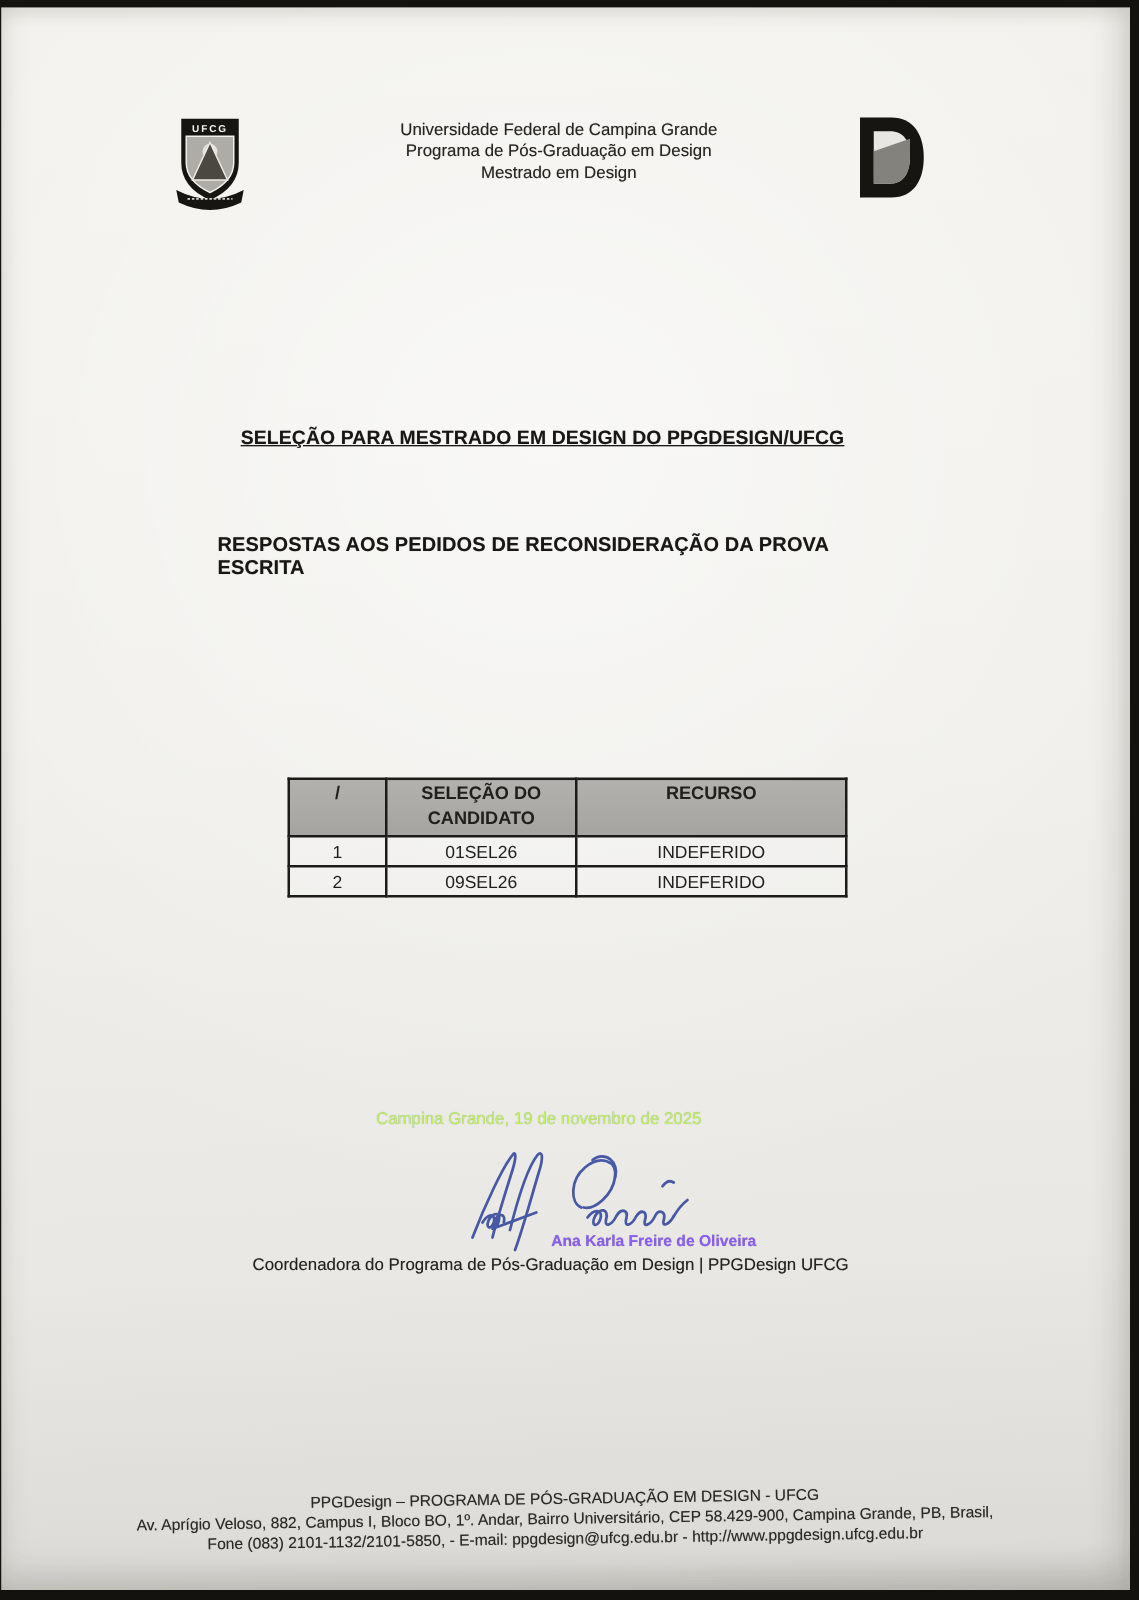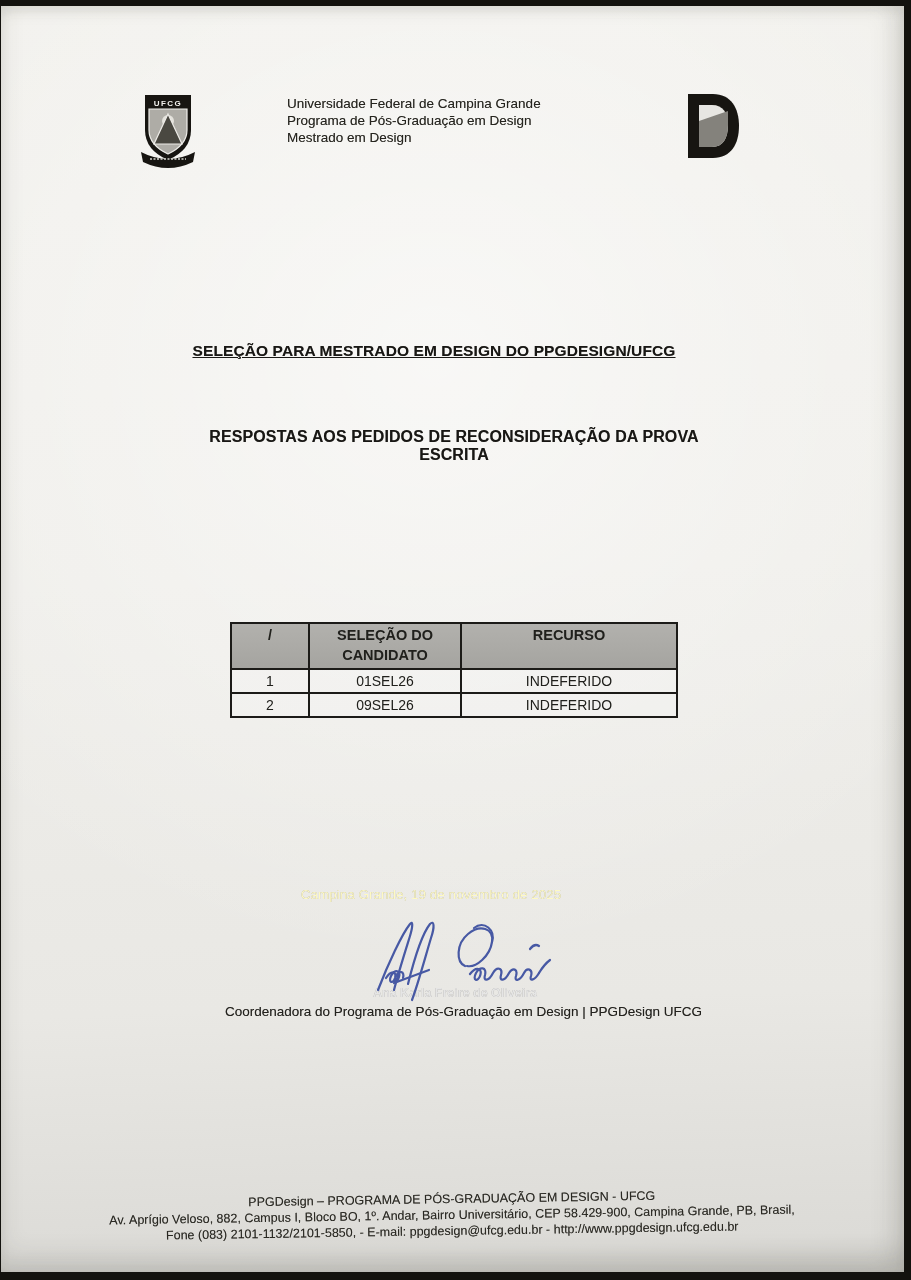--- a/index.html
+++ b/index.html
@@ -13,55 +13,55 @@
     position:absolute;left:1px;top:6px;right:7px;bottom:8px;
     background:
       radial-gradient(ellipse 120% 80% at 48% 28%, rgba(255,255,255,0.55), rgba(255,255,255,0) 60%),
       linear-gradient(178deg,#f2f1ed 0%,#efeeea 45%,#e9e8e4 78%,#dcdbd7 97%,#cfcec9 100%);
     box-shadow: inset -14px 0 22px rgba(70,68,60,0.10), inset 0 -16px 24px rgba(60,58,50,0.12), inset 0 6px 10px rgba(120,118,100,0.10);
   }
   .abs{position:absolute;}
   .soft{text-shadow:0 0 0.6px rgba(40,38,34,0.45);}
 
   .header-text{
-    left:287px;top:96px;width:320px;text-align:left;
+    left:287px;top:96px;width:320px;text-align:center;
     font-size:13.5px;line-height:16.8px;color:#26251f;
   }
 
   .title-block{
     left:174px;top:340px;width:520px;text-align:center;
     font-weight:bold;font-size:15.5px;line-height:22px;color:#181714;letter-spacing:0.1px;text-decoration:underline;
   }
   .subtitle{
-    left:174px;top:428px;width:560px;text-align:center;
+    left:174px;top:428px;width:560px;text-align:left;
     font-weight:bold;font-size:16px;color:#181714;letter-spacing:0.1px;
   }
 
   table.results{
     position:absolute;left:230px;top:622px;width:446px;
     border-collapse:collapse;table-layout:fixed;
     font-size:14px;color:#20201c;
   }
   table.results col.c1{width:78px;}
   table.results col.c2{width:152px;}
   table.results col.c3{width:216px;}
   table.results th, table.results td{
     border:2px solid #1c1b18;text-align:center;padding:1px 3px;
   }
   table.results th{
     background:linear-gradient(180deg,#b2b1ad,#a5a4a0);
     font-weight:bold;vertical-align:top;height:42px;font-size:14.5px;line-height:20px;
   }
   table.results td{height:20px;background:rgba(255,255,255,0.12);}
 
-  .date-line{left:281px;top:887px;width:300px;text-align:center;font-size:13.5px;color:#fef9c3;}
+  .date-line{left:281px;top:887px;width:300px;text-align:center;font-size:13.5px;color:#bef264;}
 
   .sig-svg{left:372px;top:914px;z-index:3;}
-  .sig-name{left:305px;top:986px;width:300px;text-align:center;font-weight:bold;font-size:12.5px;color:#e5e5e5;}
-  .sig-role{left:202px;top:1004px;width:500px;text-align:right;font-size:13.5px;color:#23221e;}
+  .sig-name{left:305px;top:986px;width:300px;text-align:right;font-weight:bold;font-size:12.5px;color:#8b5cf6;}
+  .sig-role{left:202px;top:1004px;width:500px;text-align:left;font-size:13.5px;color:#23221e;}
 
   .footer{
     left:87px;top:1191px;width:730px;text-align:center;
     font-size:12.5px;line-height:16px;color:#2a2923;
     transform:rotate(-0.9deg);
   }
 </style>
 </head>
 <body>
 

